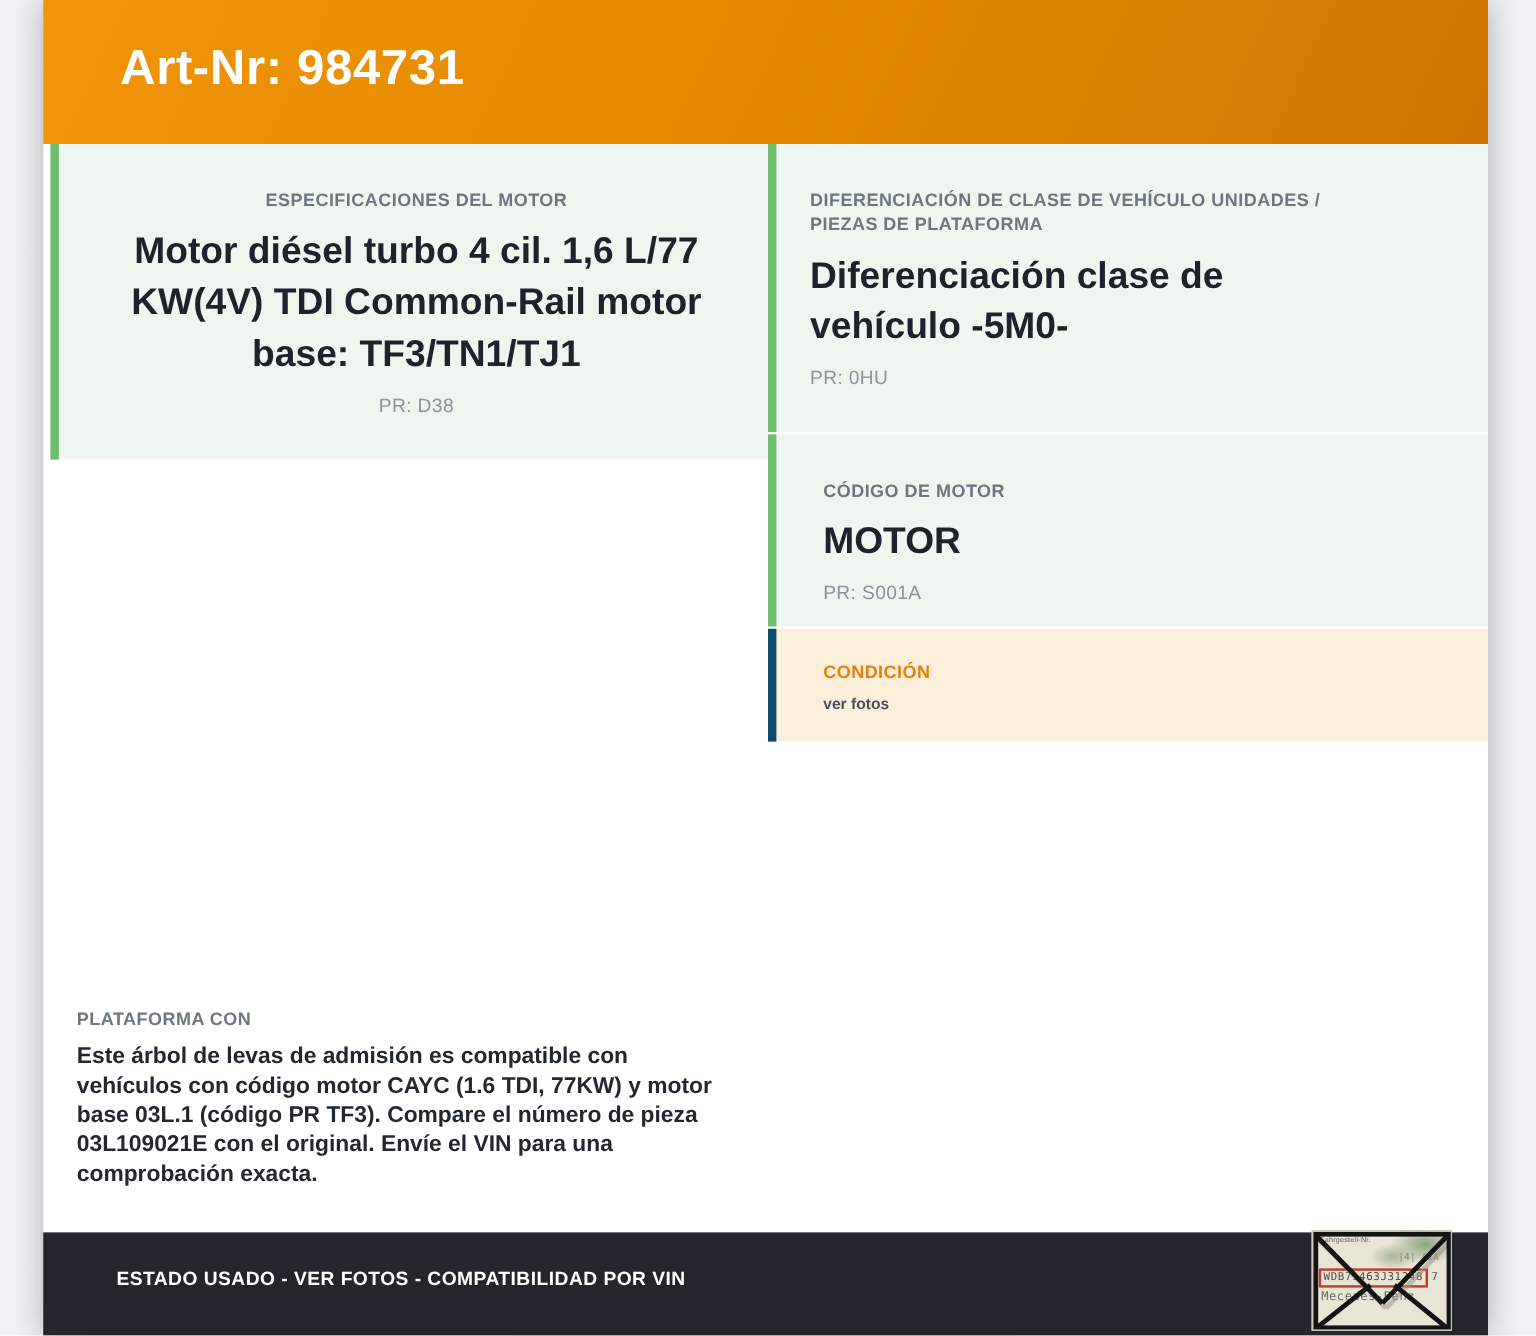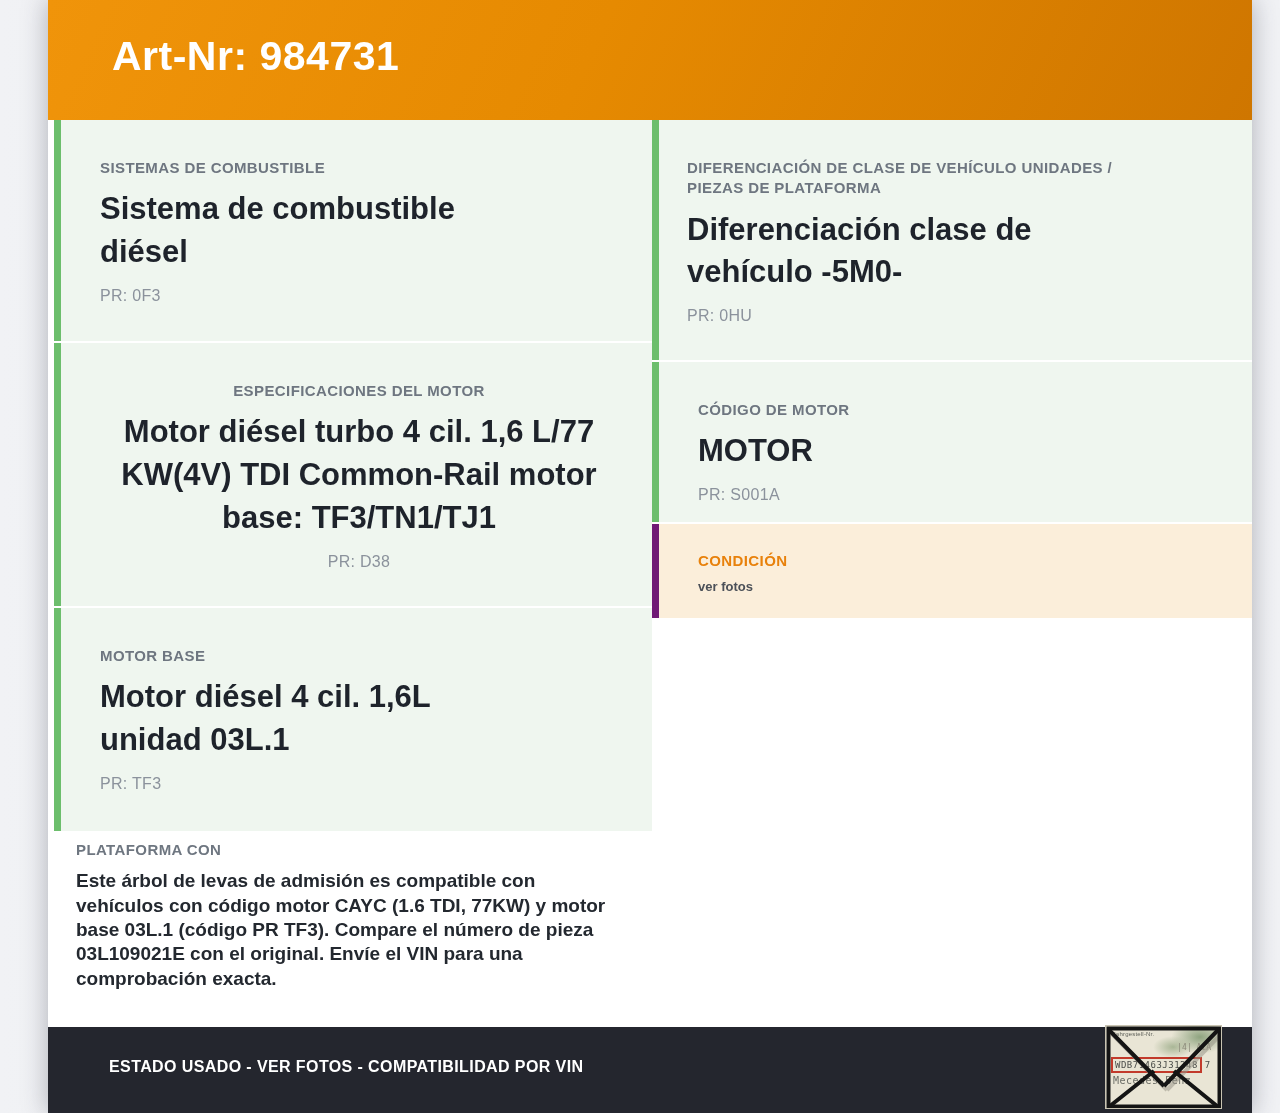--- a/index.html
+++ b/index.html
@@ -4,21 +4,21 @@
 <style>
   * { margin:0; padding:0; box-sizing:border-box; }
   html,body { width:1280px; height:1113px; }
   body {
     font-family: "Liberation Sans", "DejaVu Sans", sans-serif;
     background: linear-gradient(to right, #f1f2f5 0%, #e7e9ee 50%, #f1f2f5 100%);
     position: relative;
     overflow: hidden;
   }
   .container {
-    position:absolute; left:48px; top:0; width:1204px; height:1113px;
+    position:absolute; left:36px; top:0; width:1204px; height:1113px;
     background:#ffffff;
     box-shadow: 0 0 24px rgba(45,50,65,0.35);
   }
   
   .header {
     position:absolute; top:0; left:0; width:1204px; height:120px;
     background: linear-gradient(115deg, #f0940a 0%, #e68a01 45%, #cf7600 100%);
   }
   .header h1 {
     position:absolute; left:64px; top:33px;
@@ -50,21 +50,21 @@
     margin-top:13px;
     font-size:16px; color:#8b929c; font-weight:400; letter-spacing:0.3px;
   }
   .w430 { max-width:430px; }
   .w520 { max-width:525px; }
   .w440 { max-width:440px; }
   .w470 { max-width:470px; }
   
   .condition {
     background:#fbeeda;
-    border-left:7px solid #701a75;
+    border-left:7px solid #0c4a6e;
     padding:27px 34px 20px 39px;
     height:94px;
   }
   .condition .card-label { color:#e8810b; }
   .condition-value {
     margin-top:8px; font-size:13px; font-weight:700; color:#4b5058;
   }
   
   .compatible {
     position:absolute; left:28px; top:840px; width:548px;
@@ -130,34 +130,24 @@
 </head>
 <body>
 
 <div class="container">
 
   <div class="header">
     <h1>Art-Nr: 984731</h1>
   </div>
 
   <div class="col-left">
-    <div class="card h221">
-      <div class="card-label">SISTEMAS DE COMBUSTIBLE</div>
-      <div class="card-title w430">Sistema de combustible diésel</div>
-      <div class="pr">PR: 0F3</div>
-    </div>
     <div class="card h263">
       <div class="card-label">ESPECIFICACIONES DEL MOTOR</div>
       <div class="card-title w520">Motor diésel turbo 4 cil. 1,6 L/77 KW(4V) TDI Common-Rail motor base: TF3/TN1/TJ1</div>
       <div class="pr">PR: D38</div>
-    </div>
-    <div class="card h223">
-      <div class="card-label">MOTOR BASE</div>
-      <div class="card-title w440">Motor diésel 4 cil. 1,6L unidad 03L.1</div>
-      <div class="pr">PR: TF3</div>
     </div>
   </div>
 
   <div class="col-right">
     <div class="card h240">
       <div class="card-label w470">DIFERENCIACIÓN DE CLASE DE VEHÍCULO UNIDADES / PIEZAS DE PLATAFORMA</div>
       <div class="card-title w470">Diferenciación clase de vehículo -5M0-</div>
       <div class="pr">PR: 0HU</div>
     </div>
     <div class="card h180">

